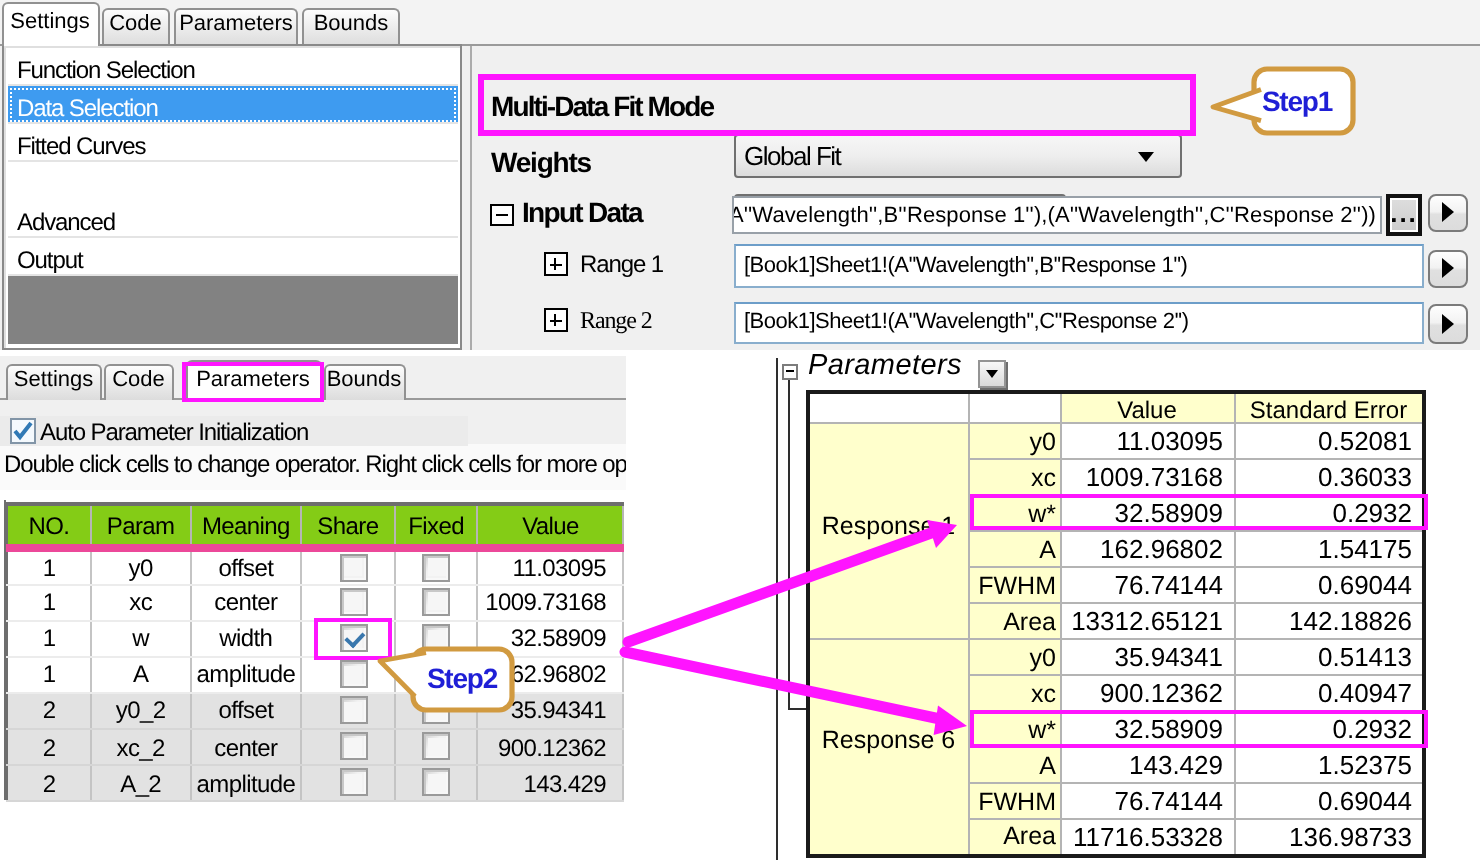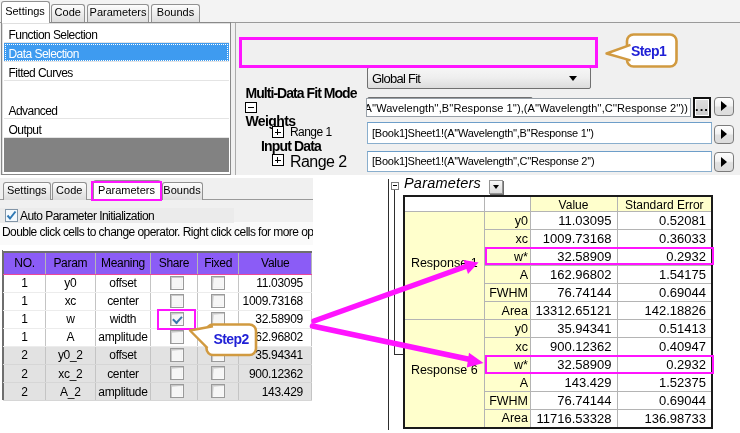--- a/index.html
+++ b/index.html
@@ -1,21 +1,21 @@
 <!DOCTYPE html>
 <html><head>
 <meta charset="utf-8">
 <style>
 * { margin:0; padding:0; box-sizing:border-box; }
 html,body { background:#fff; }
 #page { position:relative; width:740px; height:433px; background:#fff; font-family:"Liberation Sans", sans-serif; overflow:hidden; color:#000; }
 .abs { position:absolute; }
 .tab { position:absolute; border:1px solid #919191; border-bottom:none; border-radius:3px 3px 0 0; background:linear-gradient(#fdfdfd,#e9e9e9 60%,#dcdcdc); text-align:center; font-size:11px; }
 .tab.active { background:#fff; z-index:5; }
-.blab { position:absolute; font-weight:bold; font-size:14px; letter-spacing:-0.95px; white-space:nowrap;margin-top:40px; }
+.blab { position:absolute; font-weight:bold; font-size:14px; letter-spacing:-0.95px; white-space:nowrap; }
 .combo { position:absolute; border:1px solid #707070; border-radius:2px; background:linear-gradient(#f6f6f6 0%, #eeeeee 50%, #dcdcdc 100%);margin-top:26px; }
 .combo .ct { position:absolute; left:4px; top:50%; transform:translateY(-50%); font-size:11px; letter-spacing:-0.4px; white-space:nowrap; }
 .darr { position:absolute; width:0; height:0; border-left:4.5px solid transparent; border-right:4.5px solid transparent; border-top:5px solid #000; top:50%; margin-top:-2px; }
 .field { position:absolute; background:#fff; border:1px solid #89aecd; border-top-color:#6d9ec9; font-size:11px; overflow:hidden; }
 .field .ft { position:absolute; left:4px; top:50%; transform:translateY(-50%); white-space:nowrap; letter-spacing:-0.25px; }
 .pmbox { position:absolute; width:12px; height:12px; border:1px solid #000; background:#fff; }
 .pmbox .h { position:absolute; left:2px; right:2px; top:50%; margin-top:-0.5px; height:1px; background:#000; }
 .pmbox .v { position:absolute; top:2px; bottom:2px; left:50%; margin-left:-0.5px; width:1px; background:#000; }
 .rbtn { position:absolute; width:19.5px; height:19.5px; border:1.5px solid #7b7b7b; border-radius:4px; background:linear-gradient(#fefefe 0%,#f2f2f2 46%,#e0e0e0 54%,#dcdcdc 100%); }
 .rbtn:before { content:""; position:absolute; left:5.5px; top:3.5px; width:0; height:0; border-top:5px solid transparent; border-bottom:5px solid transparent; border-left:6px solid #000; }
@@ -75,21 +75,21 @@
   <div class="abs" style="left:290px;top:125px;font-size:12px;letter-spacing:-0.55px;">Range 1</div>
   <div class="field" style="left:367px;top:121.5px;width:345px;height:22.5px;">
       <span class="ft">[Book1]Sheet1!(A''Wavelength'',B''Response 1'')</span>
     </div>
   <div class="rbtn" style="left:714.3px;top:124.8px;"></div>
 
   <div class="pmbox" style="left:271.5px;top:154px;">
       <span class="h"></span>
       <span class="v"></span>
     </div>
-  <div class="abs" style="left:290px;top:153px;font-size:16px;letter-spacing:-0.55px;">Range 2</div>
+  <div class="abs" style="left:290px;top:153px;font-size:12px;letter-spacing:-0.55px;font-family:Liberation Serif, serif;">Range 2</div>
   <div class="field" style="left:367px;top:150.5px;width:345px;height:21.5px;">
       <span class="ft">[Book1]Sheet1!(A''Wavelength'',C''Response 2'')</span>
     </div>
   <div class="rbtn" style="left:714.3px;top:152.3px;"></div>
 
   <div class="abs" style="left:0;top:178px;width:313px;height:44px;background:#f0f0f0;"></div>
   <div class="abs" style="left:0;top:222px;width:313px;height:23px;background:#fafafa;"></div>
   <div class="abs" style="left:0;top:199px;width:313px;height:1px;background:#9a9a9a;"></div>
   <div class="tab" style="left:2.5px;top:182px;width:48.5px;height:18px;line-height:15px;">Settings</div>
   <div class="tab" style="left:52px;top:182px;width:34.5px;height:18px;line-height:15px;">Code</div>
@@ -295,21 +295,21 @@
       <polygon points="478.5,262.5 463.5,260 468,274" stroke="none"></polygon>
       <line x1="312.5" y1="326" x2="470" y2="359.5" stroke-width="5.5" stroke-linecap="round"></line>
       <polygon points="483.5,363 469,352.8 466.8,367.5" stroke="none"></polygon>
     </g>
   </svg>
 
 </div>
 <style>
 #ltable { font-size:12px; letter-spacing:-0.3px; border:1px solid #6e6e6e; border-top-width:2px; background:#fff; }
 #ltable td { text-align:center; height:18.1px; padding:0; border-right:1px solid #c4c4c4; border-bottom:1px solid #ececec; }
-#ltable .lh td { height:22px; background:#8b5cf6; border-bottom:1px solid #ec4899; border-right:1px solid #b6b6b6; }
+#ltable .lh td { height:22px; background:#84cc16; border-bottom:4px solid #ec4899; border-right:1px solid #b6b6b6; }
 #ltable .g td { background:#e2e2e2; border-bottom-color:#d6d6d6; }
 #ltable td.v { text-align:right; padding-right:8px; }
 #ltable td.s { padding-left:6px; }
 #ltable .cbox { display:inline-block; width:14px; height:14px; border:1px solid #9a9a9a; background:linear-gradient(135deg,#cfcfcf,#f2f2f2 40%); box-shadow:inset 1px 1px 0 #c8c8c8, inset -1px -1px 0 #f8f8f8; vertical-align:middle; position:relative; margin-top:-2px; }
 #ltable .cbox:before { content:""; position:absolute; left:1.5px; top:1.5px; width:9px; height:9px; background:#f6f6f6; }
 #ltable .cbox.ck:after { content:""; position:absolute; left:2.5px; top:2.8px; width:6.5px; height:4px; border-left:2px solid #3977ad; border-bottom:2px solid #3977ad; transform:rotate(-47deg); }
 #rtable { font-size:12.5px; border:2px solid #1a1a1a; background:#fff; }
 #rtable td { height:18px; padding:0 7px 0 0; border:1px solid #b4b4b4; text-align:right; white-space:nowrap; }
 #rtable .rh td { height:15.5px; line-height:12px; }
 #rtable td.c { background:#ffffcc; text-align:center; padding:1px 0 0 0; font-size:12px; }

